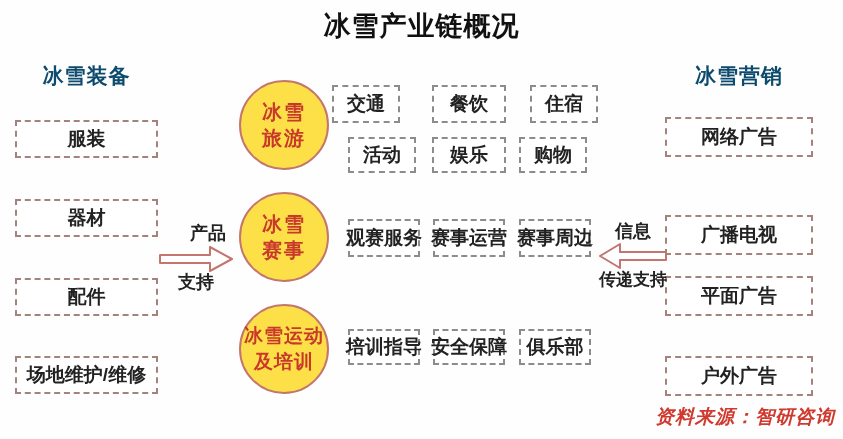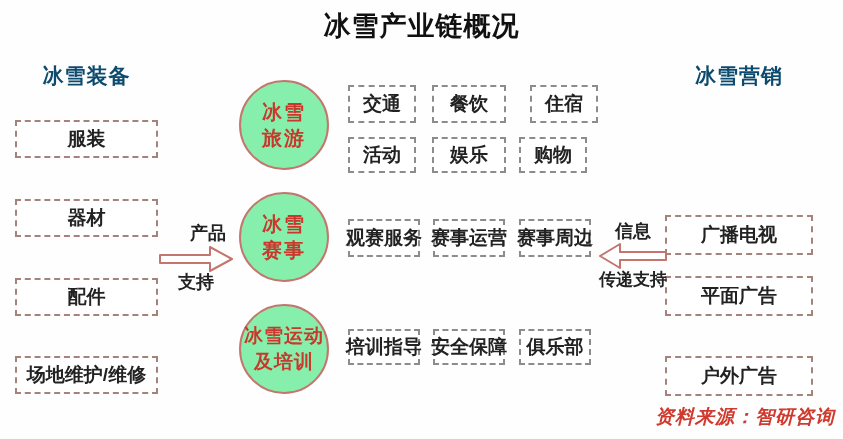--- a/index.html
+++ b/index.html
@@ -17,21 +17,21 @@
   }
   .dbox{
     position:absolute;display:flex;align-items:center;justify-content:center;
     background:#fff;font-size:19px;font-weight:bold;color:#222;white-space:nowrap;
     box-sizing:border-box;
   }
   .outer{border:2px dashed #a3837c;}
   .inner{border:2px dashed #8c8c8c;}
   .circle{
     position:absolute;width:90px;height:90px;border-radius:50%;
-    border:2px solid #c4766e;background:#86efac;
+    border:2px solid #c4766e;background:#fde047;
     display:flex;flex-direction:column;align-items:center;justify-content:center;
     color:#c8382c;font-size:20px;font-weight:bold;line-height:26px;letter-spacing:2px;
     box-sizing:border-box;text-align:center;
   }
   .arrow-label{
     position:absolute;text-align:center;font-size:18px;font-weight:bold;color:#222;
     white-space:nowrap;
   }
   .arrow-svg{position:absolute;}
   .source{
@@ -58,36 +58,37 @@
   </div>
   <div class="circle" style="left:239px;top:192px;">
     <span>冰雪</span>
     <span>赛事</span>
   </div>
   <div class="circle" style="left:239px;top:304px;font-size:19px;letter-spacing:1px;">
     <span>冰雪运动</span>
     <span>及培训</span>
   </div>
 
-  <div class="dbox inner" style="left:348px;top:85px;width:68px;height:38px;">交通</div>
+  <div class="dbox inner" style="left:332px;top:85px;width:68px;height:38px;">交通</div>
   <div class="dbox inner" style="left:432px;top:85px;width:74px;height:38px;font-family:Liberation Mono, monospace;">餐饮</div>
   <div class="dbox inner" style="left:530px;top:85px;width:68px;height:38px;">住宿</div>
   <div class="dbox inner" style="left:348px;top:137px;width:68px;height:36px;">活动</div>
   <div class="dbox inner" style="left:432px;top:137px;width:74px;height:36px;">娱乐</div>
   <div class="dbox inner" style="left:519px;top:137px;width:68px;height:36px;">购物</div>
 
   <div class="dbox inner" style="left:348px;top:219px;width:72px;height:38px;">观赛服务</div>
   <div class="dbox inner" style="left:433px;top:219px;width:72px;height:38px;">赛事运营</div>
   <div class="dbox inner" style="left:519px;top:219px;width:72px;height:38px;">赛事周边</div>
 
   <div class="dbox inner" style="left:348px;top:329px;width:72px;height:36px;">培训指导</div>
   <div class="dbox inner" style="left:433px;top:329px;width:72px;height:36px;">安全保障</div>
   <div class="dbox inner" style="left:519px;top:329px;width:72px;height:36px;">俱乐部</div>
 
   <div class="col-header" style="left:665px;width:148px;top:62px;">冰雪营销</div>
+  <div class="dbox outer" style="left:665px;top:117px;width:148px;height:40px;">网络广告</div>
   <div class="dbox outer" style="left:665px;top:215px;width:148px;height:40px;">广播电视</div>
   <div class="dbox outer" style="left:665px;top:276px;width:148px;height:40px;">平面广告</div>
   <div class="dbox outer" style="left:665px;top:356px;width:148px;height:40px;">户外广告</div>
 
   <div class="arrow-label" style="left:170px;width:76px;top:221px;">产品</div>
   <svg class="arrow-svg" style="left:158px;top:244px;" width="76" height="30" viewBox="0 0 76 30">
     <path d="M2 11 L52 11 L52 3 L74 15 L52 27 L52 19 L2 19 Z" fill="#ffffff" stroke="#c4766e" stroke-width="2" stroke-linejoin="round"></path>
   </svg>
   <div class="arrow-label" style="left:158px;width:76px;top:270px;">支持</div>
 

